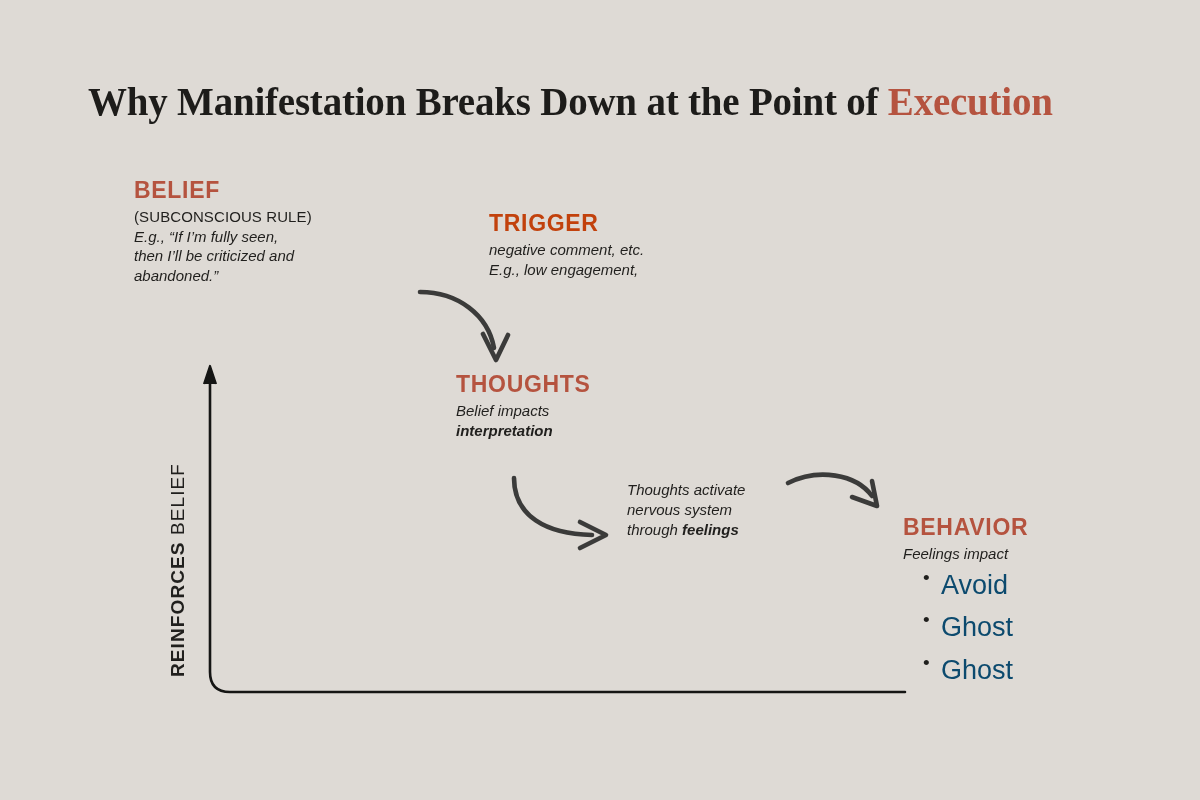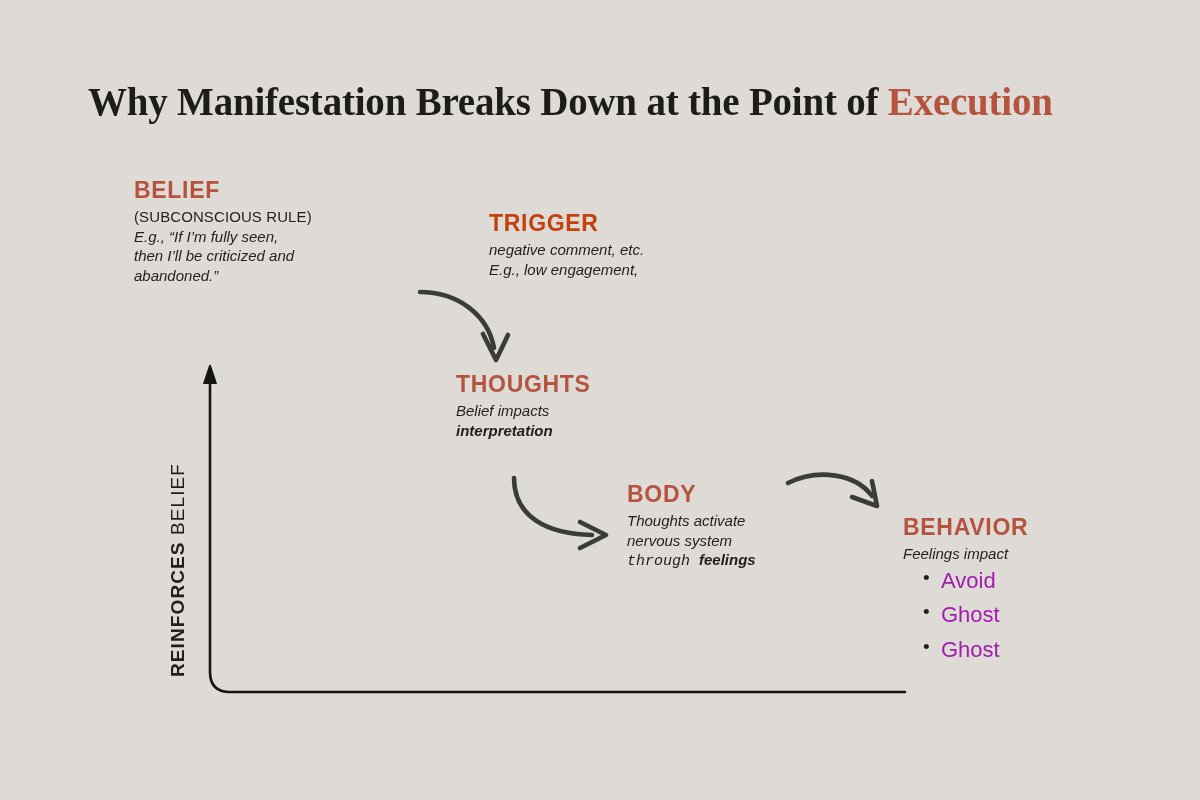--- a/index.html
+++ b/index.html
@@ -57,41 +57,41 @@
   .sub {
     font-family: "Liberation Sans", sans-serif;
     font-size: 15px;
     line-height: 1.32;
     color: #201f1d;
     font-weight: 400;
   }
   .sub.caps { letter-spacing: 0.1px; }
   .sub.ital { font-style: italic; }
   .sub .b   { font-weight: 700; font-style: italic; }
-  .sub .plain-ital { font-style: italic; font-weight: 400; font-family: Liberation Mono, monospace; }
+  .sub .plain-ital { font-style: italic; font-weight: 400; }
 
   
   #node-belief   { left: 134px; top: 176px; width: 290px; }
   #node-trigger  { left: 489px; top: 209px; width: 250px; }
   #node-thoughts { left: 432px; top: 370px; width: 215px; margin-left: 24px; }
   #node-body     { left: 627px; top: 480px; width: 210px; }
   #node-behavior { left: 903px; top: 513px; width: 230px; }
 
   
   ul.bullets {
     margin: 0;
     padding: 0 0 0 38px;
     list-style: none;
   }
   ul.bullets li {
     position: relative;
     font-family: "Liberation Sans", sans-serif;
-    font-size: 22px;
+    font-size: 27px;
     line-height: 1.58;
-    color: #a21caf;
+    color: #0c4a6e;
     font-style: normal;
     font-weight: 400;
   }
   ul.bullets li::before {
     content: "\2022";
     position: absolute;
     left: -18px;
     top: -1px;
     font-size: 19px;
     color: #201f1d;
@@ -155,21 +155,20 @@
     <div class="sub ital">E.g., low engagement,</div>
   </div>
 
   <div class="node" id="node-thoughts">
     <div class="head red">THOUGHTS</div>
     <div class="sub ital">Belief impacts</div>
     <div class="sub"><span class="b">interpretation</span></div>
   </div>
 
   <div class="node" id="node-body">
-    <div class="head red">BODY</div>
     <div class="sub ital">Thoughts activate</div>
     <div class="sub ital">nervous system</div>
     <div class="sub"><span class="plain-ital">through </span><span class="b">feelings</span></div>
   </div>
 
   <div class="node" id="node-behavior">
     <div class="head red">BEHAVIOR</div>
     <div class="sub ital">Feelings impact</div>
     <ul class="bullets">
       <li>Avoid</li>

